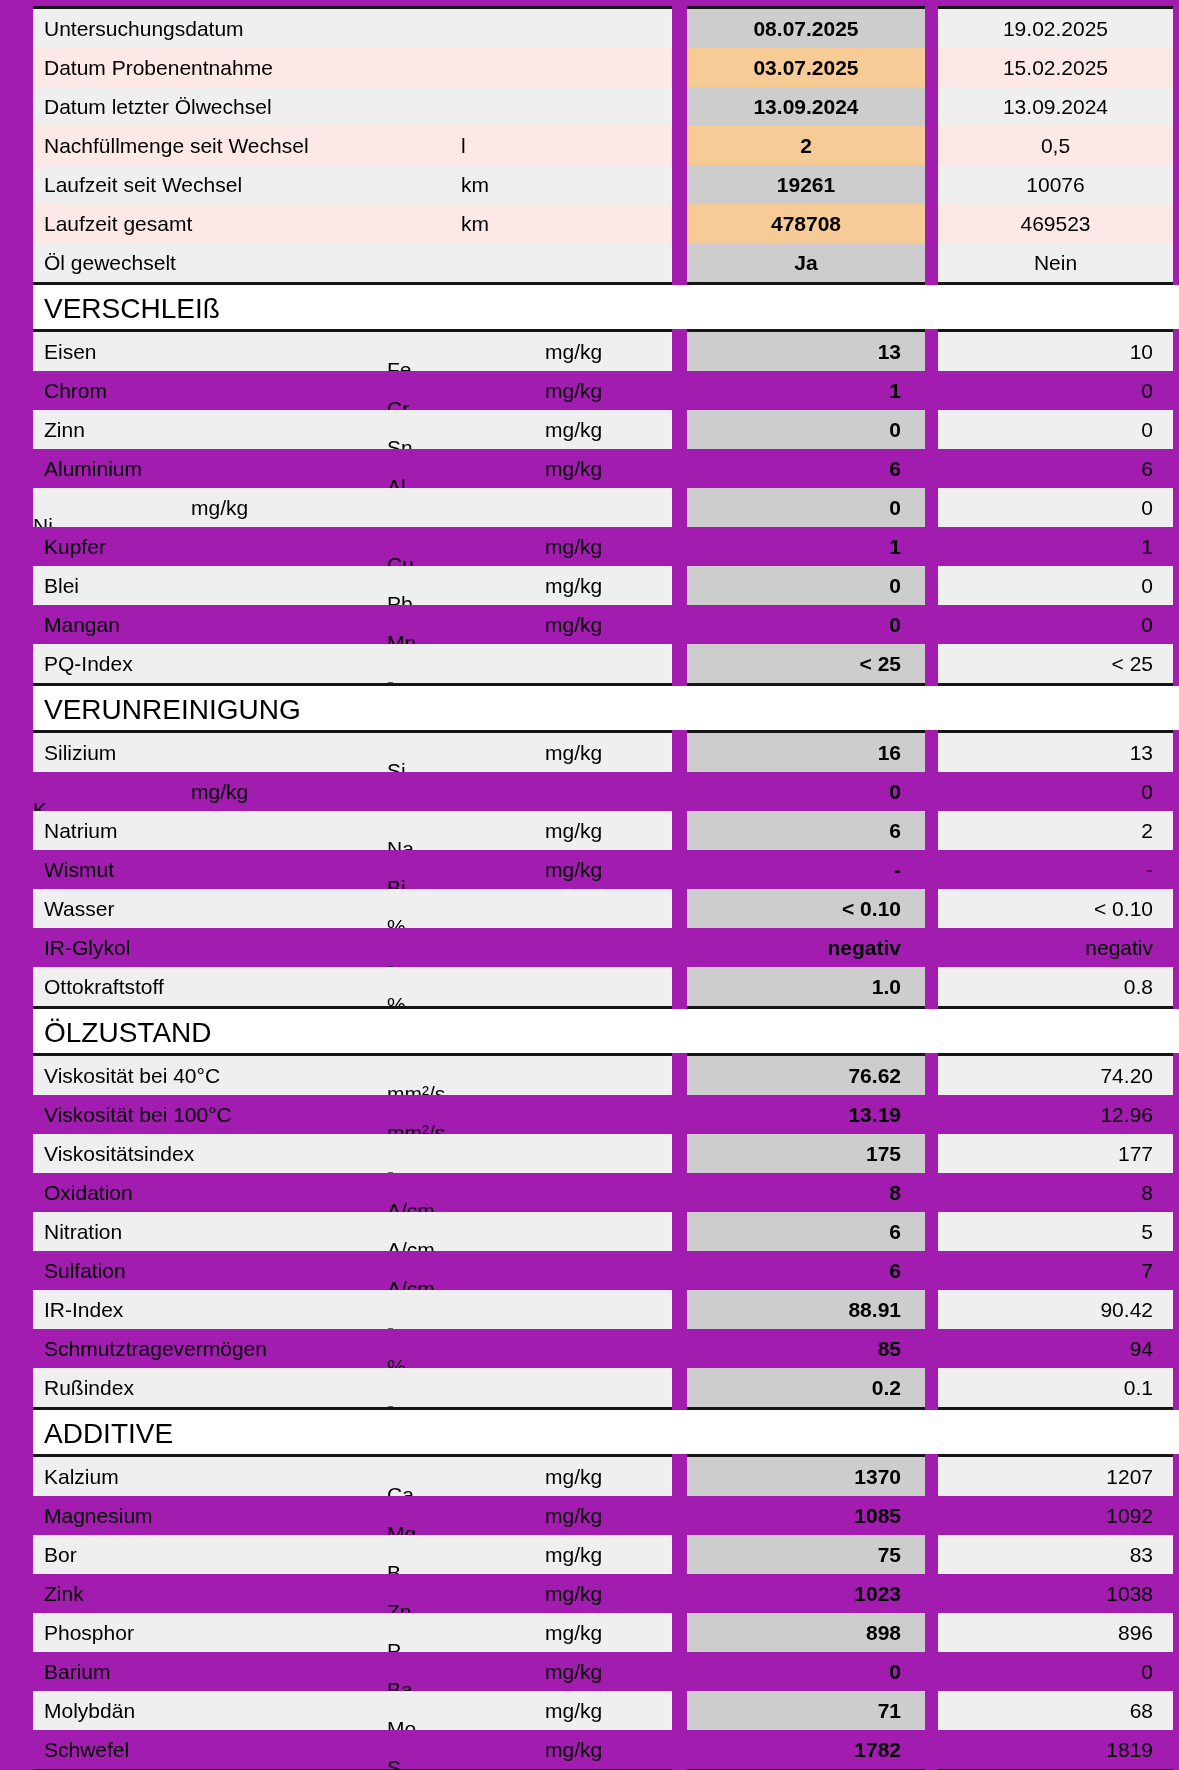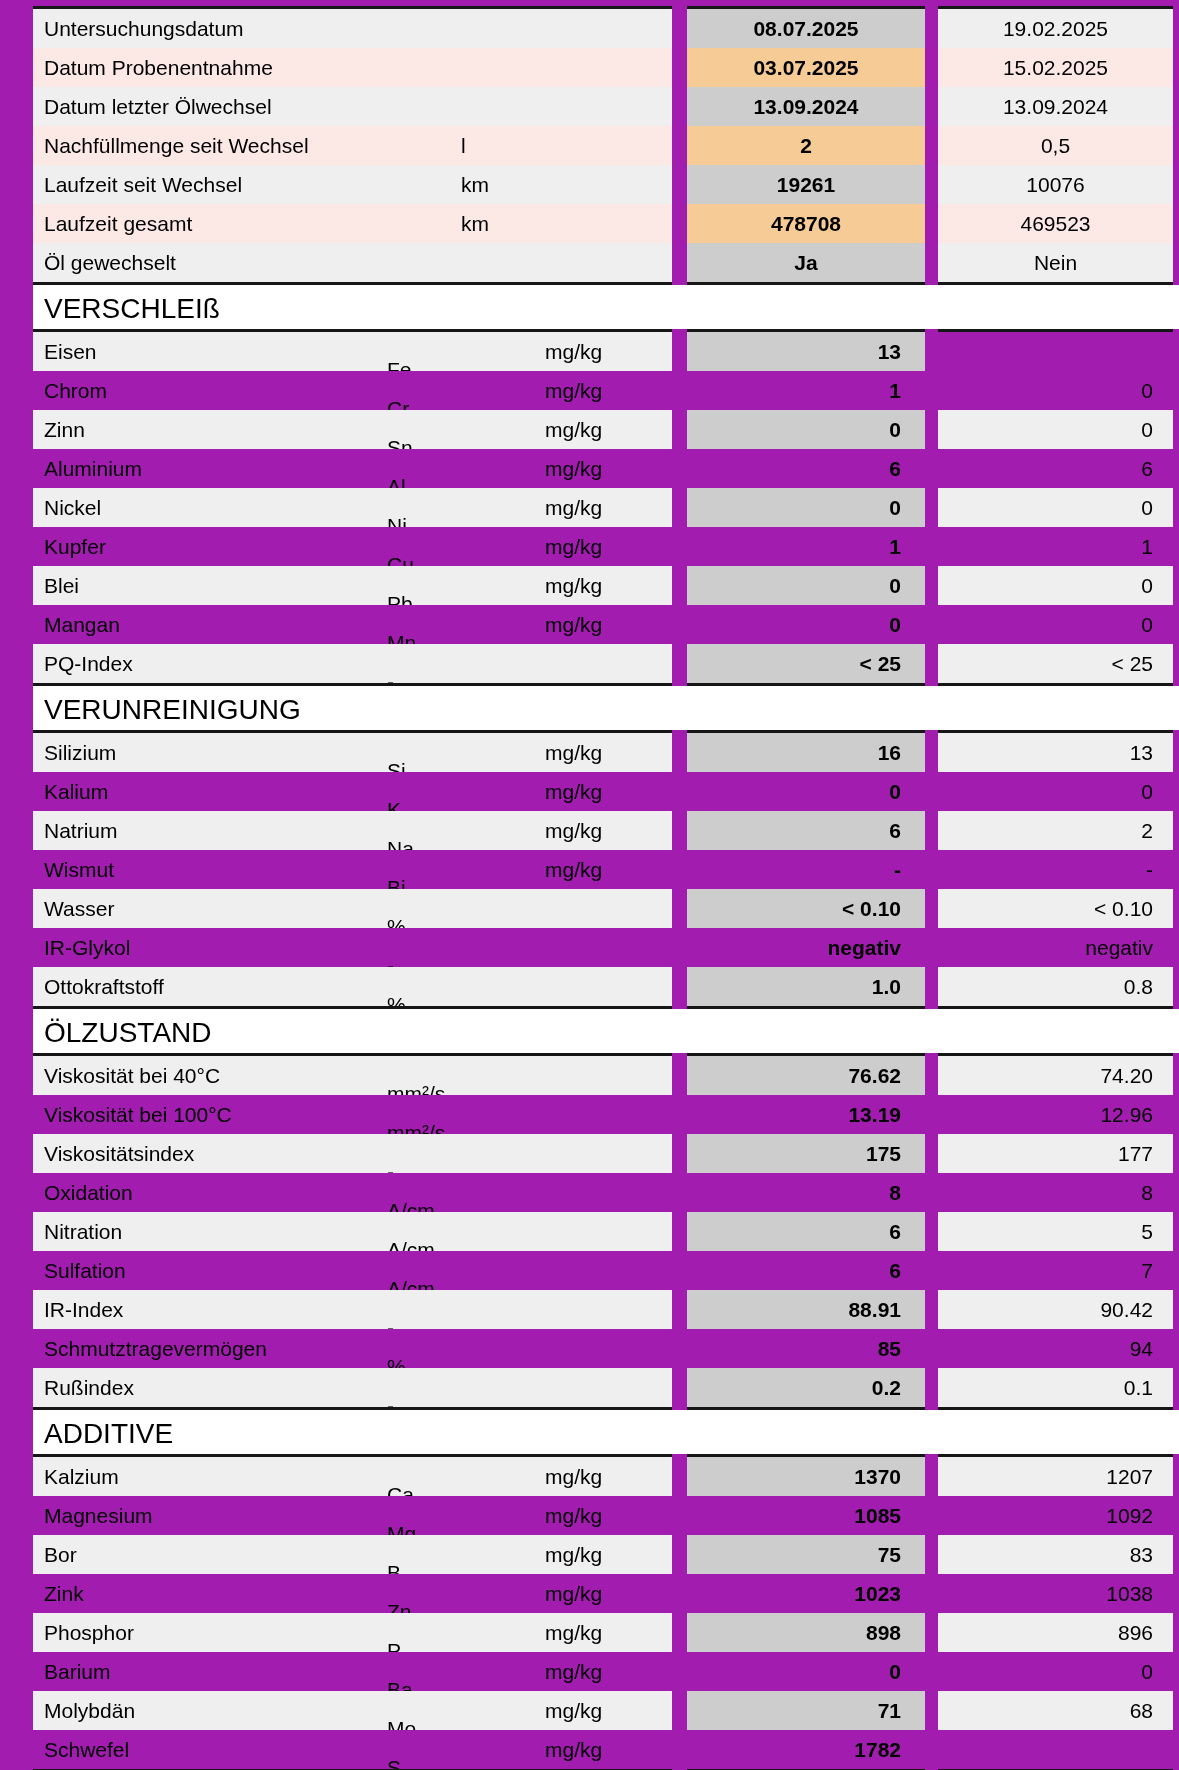--- a/index.html
+++ b/index.html
@@ -163,20 +163,21 @@
     <div class="sec-rows">
   <div class="row">
     <div class="lbl">
       <div class="cell label">Eisen</div>
       <div class="cell sym">Fe</div>
       <div class="cell unitc">mg/kg</div>
     </div>
     <div class="gapc"></div>
     <div class="cell cur">13</div>
     <div class="gapc2"></div>
+    <div class="cell prev">10</div>
   </div>
 
   <div class="row">
     <div class="lbl">
       <div class="cell label">Chrom</div>
       <div class="cell sym">Cr</div>
       <div class="cell unitc">mg/kg</div>
     </div>
     <div class="gapc"></div>
     <div class="cell cur">1</div>
@@ -203,21 +204,20 @@
       <div class="cell unitc">mg/kg</div>
     </div>
     <div class="gapc"></div>
     <div class="cell cur">6</div>
     <div class="gapc2"></div>
     <div class="cell prev">6</div>
   </div>
 
   <div class="row">
     <div class="lbl">
-      <div class="cell label">Nickel</div>
       <div class="cell sym">Ni</div>
       <div class="cell unitc">mg/kg</div>
     </div>
     <div class="gapc"></div>
     <div class="cell cur">0</div>
     <div class="gapc2"></div>
     <div class="cell prev">0</div>
   </div>
 
   <div class="row">
@@ -298,21 +298,20 @@
       <div class="cell unitc">mg/kg</div>
     </div>
     <div class="gapc"></div>
     <div class="cell cur">16</div>
     <div class="gapc2"></div>
     <div class="cell prev">13</div>
   </div>
 
   <div class="row">
     <div class="lbl">
-      <div class="cell label">Kalium</div>
       <div class="cell sym">K</div>
       <div class="cell unitc">mg/kg</div>
     </div>
     <div class="gapc"></div>
     <div class="cell cur">0</div>
     <div class="gapc2"></div>
     <div class="cell prev">0</div>
   </div>
 
   <div class="row">
@@ -615,20 +614,21 @@
 
   <div class="row">
     <div class="lbl">
       <div class="cell label">Schwefel</div>
       <div class="cell sym">S</div>
       <div class="cell unitc">mg/kg</div>
     </div>
     <div class="gapc"></div>
     <div class="cell cur">1782</div>
     <div class="gapc2"></div>
+    <div class="cell prev">1819</div>
   </div>
 </div>
   </div>
 </div>
   <div id="slot-bottom-line">
   <div class="hline">
     <div class="hl-a"></div>
     <div class="hl-b"></div>
     <div class="hl-c"></div>
     <div class="hl-d"></div>

